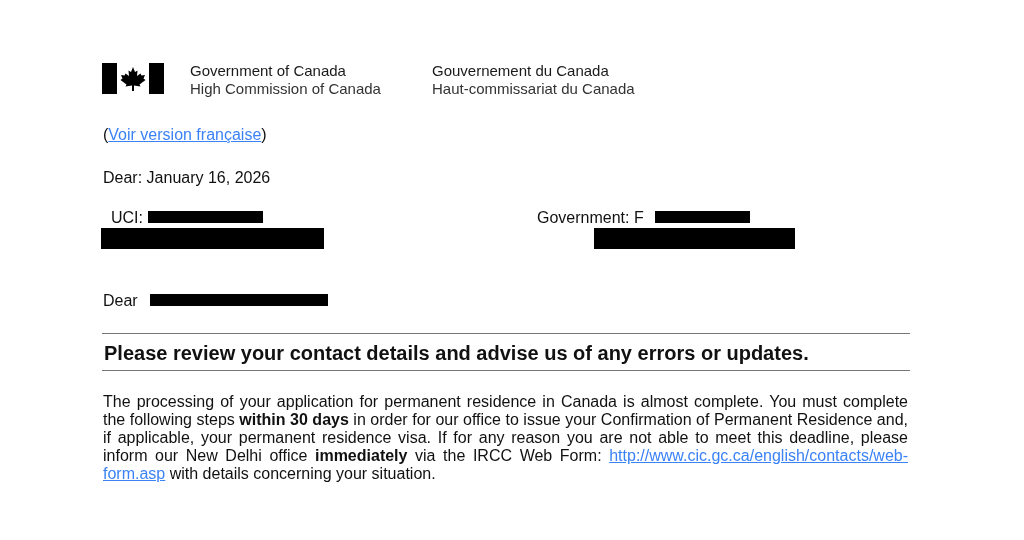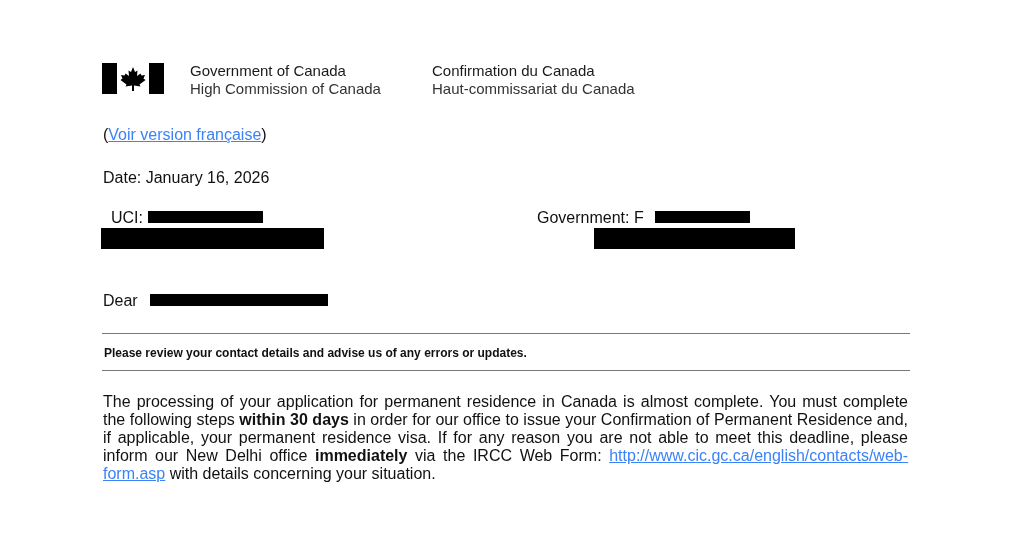--- a/index.html
+++ b/index.html
@@ -12,51 +12,51 @@
   .flag .bar.r { right: 0; }
   .flag .leaf { position: absolute; left: 17px; top: 3px; width: 28px; height: 26px; }
   .gov { font-size: 15px; line-height: 18px; color: #1a1a1a; }
   .gov .l2 { color: #333; text-align: right; }
   .en { left: 190px; top: 62px; }
   .fr { left: 432px; top: 62px; }
   .text { font-size: 16px; line-height: 22px; color: #111; }
   a.link { color: #3b82f6; text-decoration: underline; }
   .redact { background: #000; }
   .hr { left: 102px; width: 808px; height: 1px; background: #777; }
-  .notice { left: 104px; top: 342px; font-size: 12px; font-weight: bold; line-height: 22px; }
+  .notice { left: 104px; top: 342px; font-size: 20px; font-weight: bold; line-height: 22px; }
   .para { left: 103px; top: 393px; width: 805px; font-size: 16px; line-height: 18px;
           text-align: justify; color: #111; }
   .para b { font-weight: bold; }
 </style>
 </head>
 <body>
 
 <div class="abs flag">
   <div class="bar l"></div>
   <svg class="leaf" viewBox="0 0 28 26">
     <path fill="#000" d="M14 1 L16 6 L18.5 4.5 L18 10 L21.5 7.5 L22.5 9.5 L26 9 L24.5 12.5 L26.5 14 L20.5 18.5 L21.5 20.5 L15 19.5 L15 25 L13 25 L13 19.5 L6.5 20.5 L7.5 18.5 L1.5 14 L3.5 12.5 L2 9 L5.5 9.5 L6.5 7.5 L10 10 L9.5 4.5 L12 6 Z"></path>
   </svg>
   <div class="bar r"></div>
 </div>
 
 <div class="abs gov en">
   <div>Government of Canada</div>
   <div class="l2">High Commission of Canada</div>
 </div>
 <div class="abs gov fr">
-  <div>Confirmation du Canada</div>
+  <div>Gouvernement du Canada</div>
   <div class="l2">Haut-commissariat du Canada</div>
 </div>
 
 <div class="abs text" style="left:103px; top:124px;">
   <span>(</span><a class="link" href="#">Voir version française</a><span>)</span>
 </div>
 
 <div class="abs text" style="left:103px; top:167px;">
-  <span>Date:</span>
+  <span>Dear:</span>
   <span>January 16, 2026</span>
 </div>
 
 <div class="abs text" style="left:103px; top:207px;margin-left:8px;">
   <span>UCI:</span>
 </div>
 <div class="abs redact" style="left:148px; top:211px; width:115px; height:12px;"></div>
 <div class="abs redact" style="left:101px; top:228px; width:223px; height:21px;"></div>
 
 <div class="abs text" style="left:537px; top:207px;">

